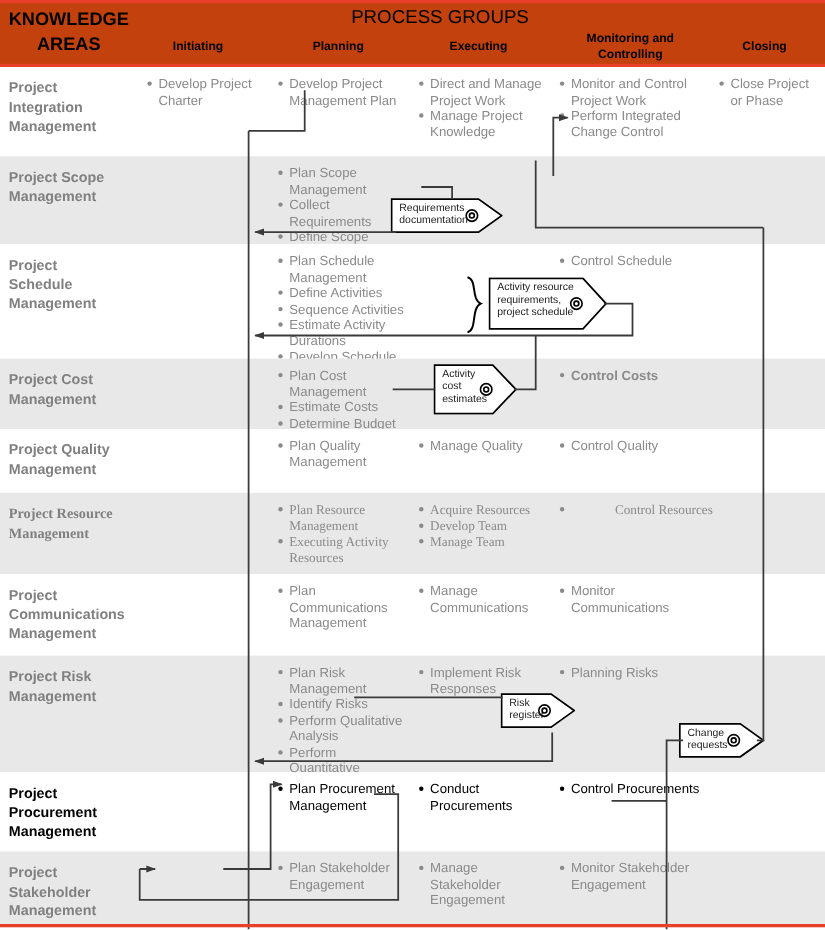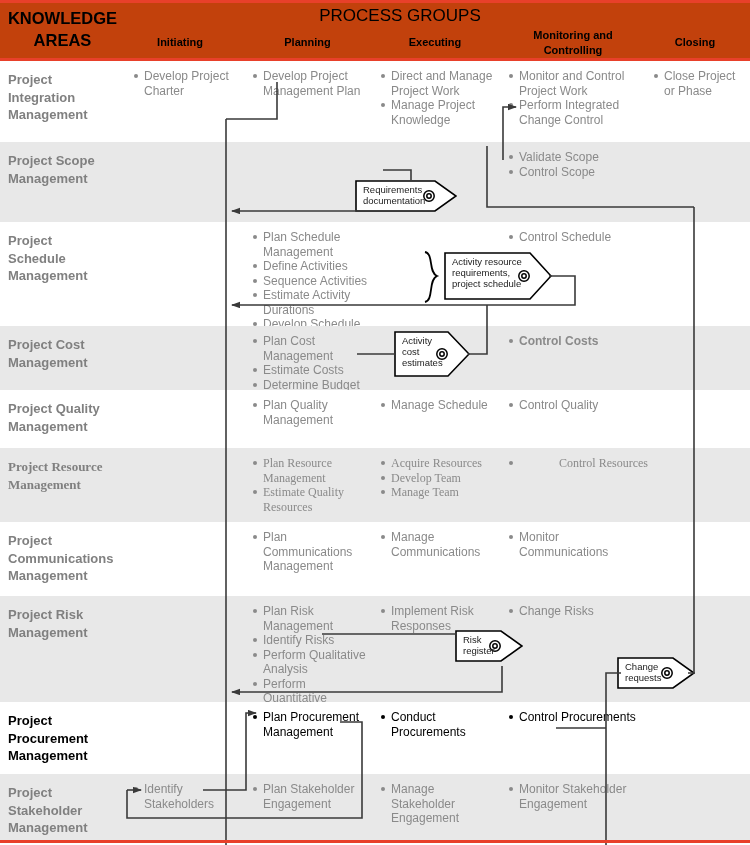--- a/index.html
+++ b/index.html
@@ -107,23 +107,25 @@
           <div class="proc">Monitor and Control Project Work</div>
           <div class="proc">Perform Integrated Change Control</div>
         </div>
         <div class="cell" style="left: 653px; width: 95px;">
           <div class="proc">Close Project or Phase</div>
         </div>
       </div>
       <div class="row shaded" style="top: 142px; height: 80px;">
         <div class="ka-label" style="white-space: pre-line;">Project Scope
 Management</div>
-        <div class="cell" style="left: 508px; width: 140px;">
-          <div class="proc">Validate Scope</div>
-          <div class="proc">Control Scope</div>
+        <div class="cell" style="left: 252px; width: 120px;">
+          <div class="proc">Plan Scope Management</div>
+          <div class="proc">Collect Requirements</div>
+          <div class="proc">Define Scope</div>
+          <div class="proc">Create WBS</div>
         </div>
       </div>
       <div class="row plain" style="top: 222px; height: 104px;">
         <div class="ka-label" style="white-space: pre-line;">Project
 Schedule
 Management</div>
         <div class="cell" style="left: 252px; width: 120px;">
           <div class="proc">Plan Schedule Management</div>
           <div class="proc">Define Activities</div>
           <div class="proc">Sequence Activities</div>
@@ -146,32 +148,32 @@
           <div class="proc">Control Costs</div>
         </div>
       </div>
       <div class="row plain" style="top: 390px; height: 58px; padding-left: 48px;">
         <div class="ka-label" style="white-space: pre-line;">Project Quality
 Management</div>
         <div class="cell" style="left: 252px; width: 120px;">
           <div class="proc">Plan Quality Management</div>
         </div>
         <div class="cell" style="left: 380px; width: 120px;">
-          <div class="proc">Manage Schedule</div>
+          <div class="proc">Manage Quality</div>
         </div>
         <div class="cell" style="left: 508px; width: 140px;">
           <div class="proc">Control Quality</div>
         </div>
       </div>
       <div class="row shaded" style="top: 448px; height: 74px; font-family: Liberation Serif, serif;">
         <div class="ka-label" style="white-space: pre-line;">Project Resource
 Management</div>
         <div class="cell" style="left: 252px; width: 120px;">
           <div class="proc">Plan Resource Management</div>
-          <div class="proc">Estimate Quality Resources</div>
+          <div class="proc">Executing Activity Resources</div>
         </div>
         <div class="cell" style="left: 380px; width: 120px;">
           <div class="proc">Acquire Resources</div>
           <div class="proc">Develop Team</div>
           <div class="proc">Manage Team</div>
         </div>
         <div class="cell" style="left: 508px; width: 140px; text-align: right;">
           <div class="proc">Control Resources</div>
         </div>
       </div>
@@ -196,44 +198,41 @@
           <div class="proc">Plan Risk Management</div>
           <div class="proc">Identify Risks</div>
           <div class="proc">Perform Qualitative Analysis</div>
           <div class="proc">Perform Quantitative Analysis</div>
           <div class="proc">Plan Risk Responses</div>
         </div>
         <div class="cell" style="left: 380px; width: 120px;">
           <div class="proc">Implement Risk Responses</div>
         </div>
         <div class="cell" style="left: 508px; width: 140px;">
-          <div class="proc">Change Risks</div>
+          <div class="proc">Planning Risks</div>
         </div>
       </div>
       <div class="row plain" style="top: 702px; height: 72px;">
         <div class="ka-label emph" style="white-space: pre-line;">Project
 Procurement
 Management</div>
         <div class="cell" style="left: 252px; width: 120px;">
           <div class="proc emph">Plan Procurement Management</div>
         </div>
         <div class="cell" style="left: 380px; width: 120px;">
           <div class="proc emph">Conduct Procurements</div>
         </div>
         <div class="cell" style="left: 508px; width: 140px;">
           <div class="proc emph">Control Procurements</div>
         </div>
       </div>
       <div class="row shaded" style="top: 774px; height: 68px;">
         <div class="ka-label" style="white-space: pre-line;">Project
 Stakeholder
 Management</div>
-        <div class="cell" style="left: 133px; width: 112px;">
-          <div class="proc">Identify Stakeholders</div>
-        </div>
         <div class="cell" style="left: 252px; width: 120px;">
           <div class="proc">Plan Stakeholder Engagement</div>
         </div>
         <div class="cell" style="left: 380px; width: 120px;">
           <div class="proc">Manage Stakeholder Engagement</div>
         </div>
         <div class="cell" style="left: 508px; width: 140px;">
           <div class="proc">Monitor Stakeholder Engagement</div>
         </div>
       </div>

